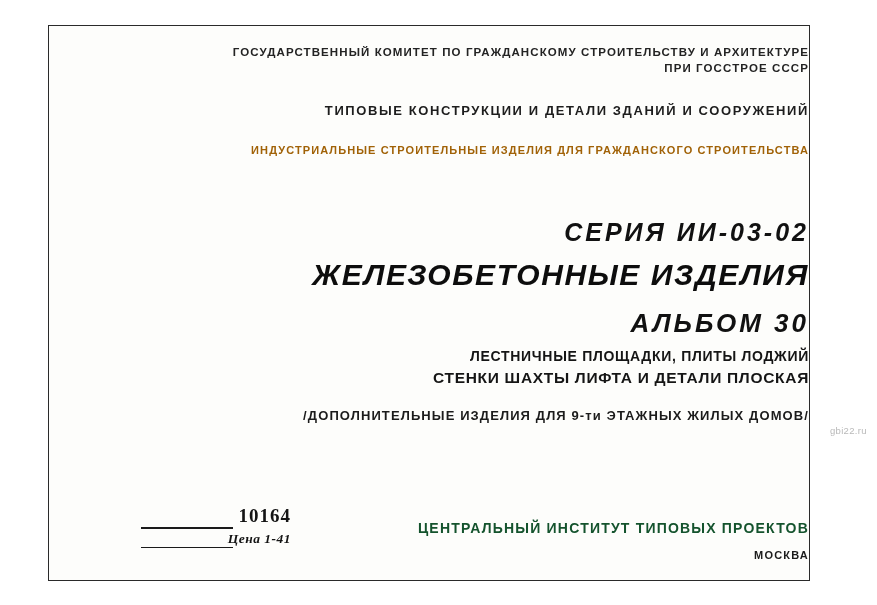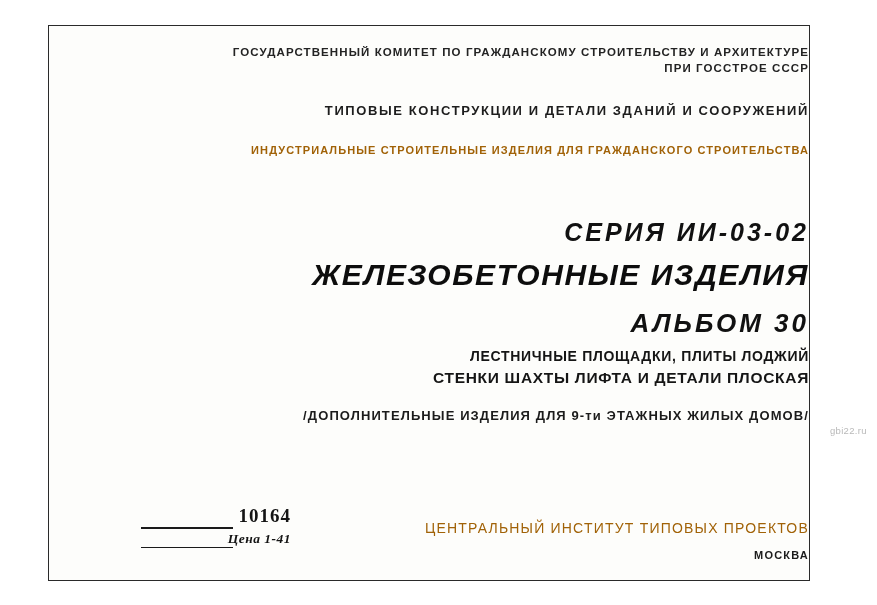--- a/index.html
+++ b/index.html
@@ -114,23 +114,23 @@
   .note {
     top: 382px;
     font-size: 13px;
     font-weight: bold;
     letter-spacing: 1.1px;
     color: #1b1b1b;
   }
   .institute {
     top: 494px;
     font-size: 14px;
-    font-weight: normal;
+    font-weight: bold;
     letter-spacing: 1.2px;
-    color: #a16207;
+    color: #14532d;
   }
   .city {
     top: 523px;
     font-size: 11px;
     font-weight: bold;
     letter-spacing: 1.2px;
     color: #1b1b1b;
   }
   
   .stamp {

